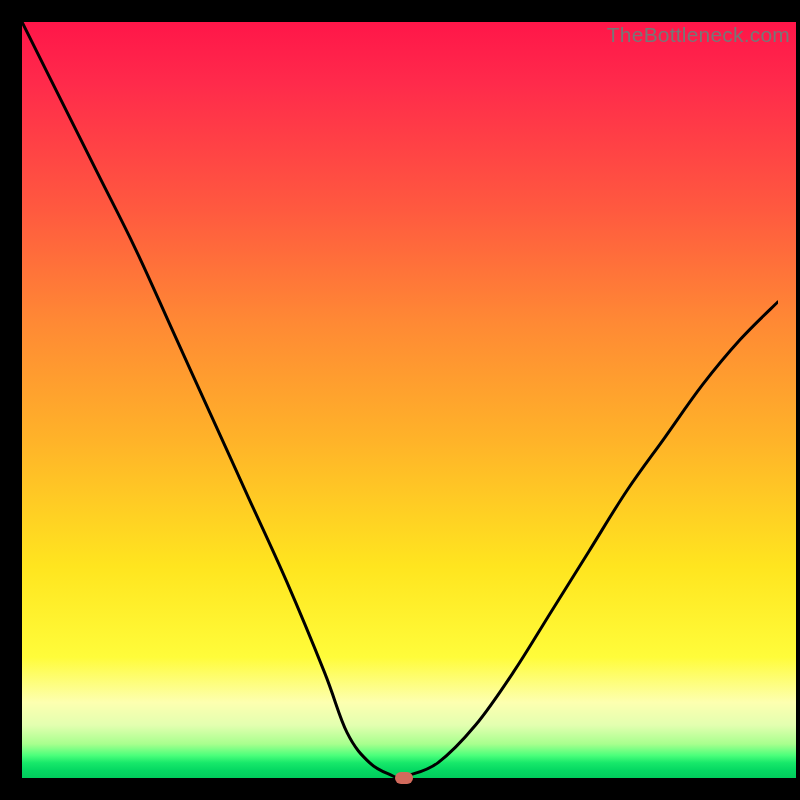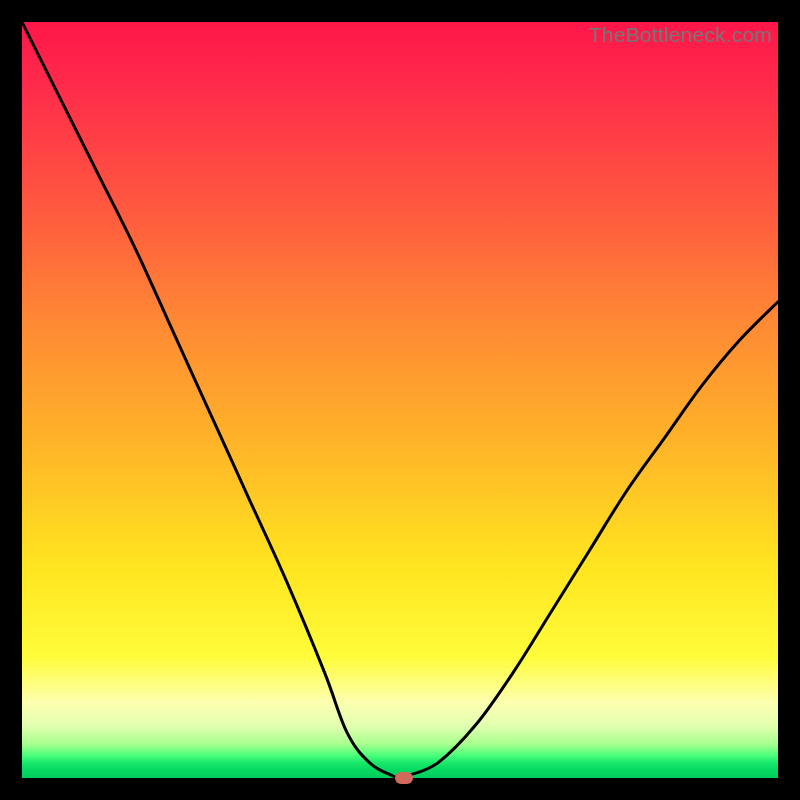--- a/index.html
+++ b/index.html
@@ -34,20 +34,21 @@
       #ffe51f 72%,
       #fffc3a 84%,
       #fdffb0 90%,
       #e3ffb0 93%,
       #a8ff8e 95.5%,
       #4cff7b 97%,
       #17e86a 98%,
       #05d862 99%,
       #01cc5c 100%
     );
+    padding-left: 18px;
   }
   svg.curve {
     position: absolute;
     left: 0;
     top: 0;
     width: 756px;
     height: 756px;
   }
   .watermark {
     position: absolute;

